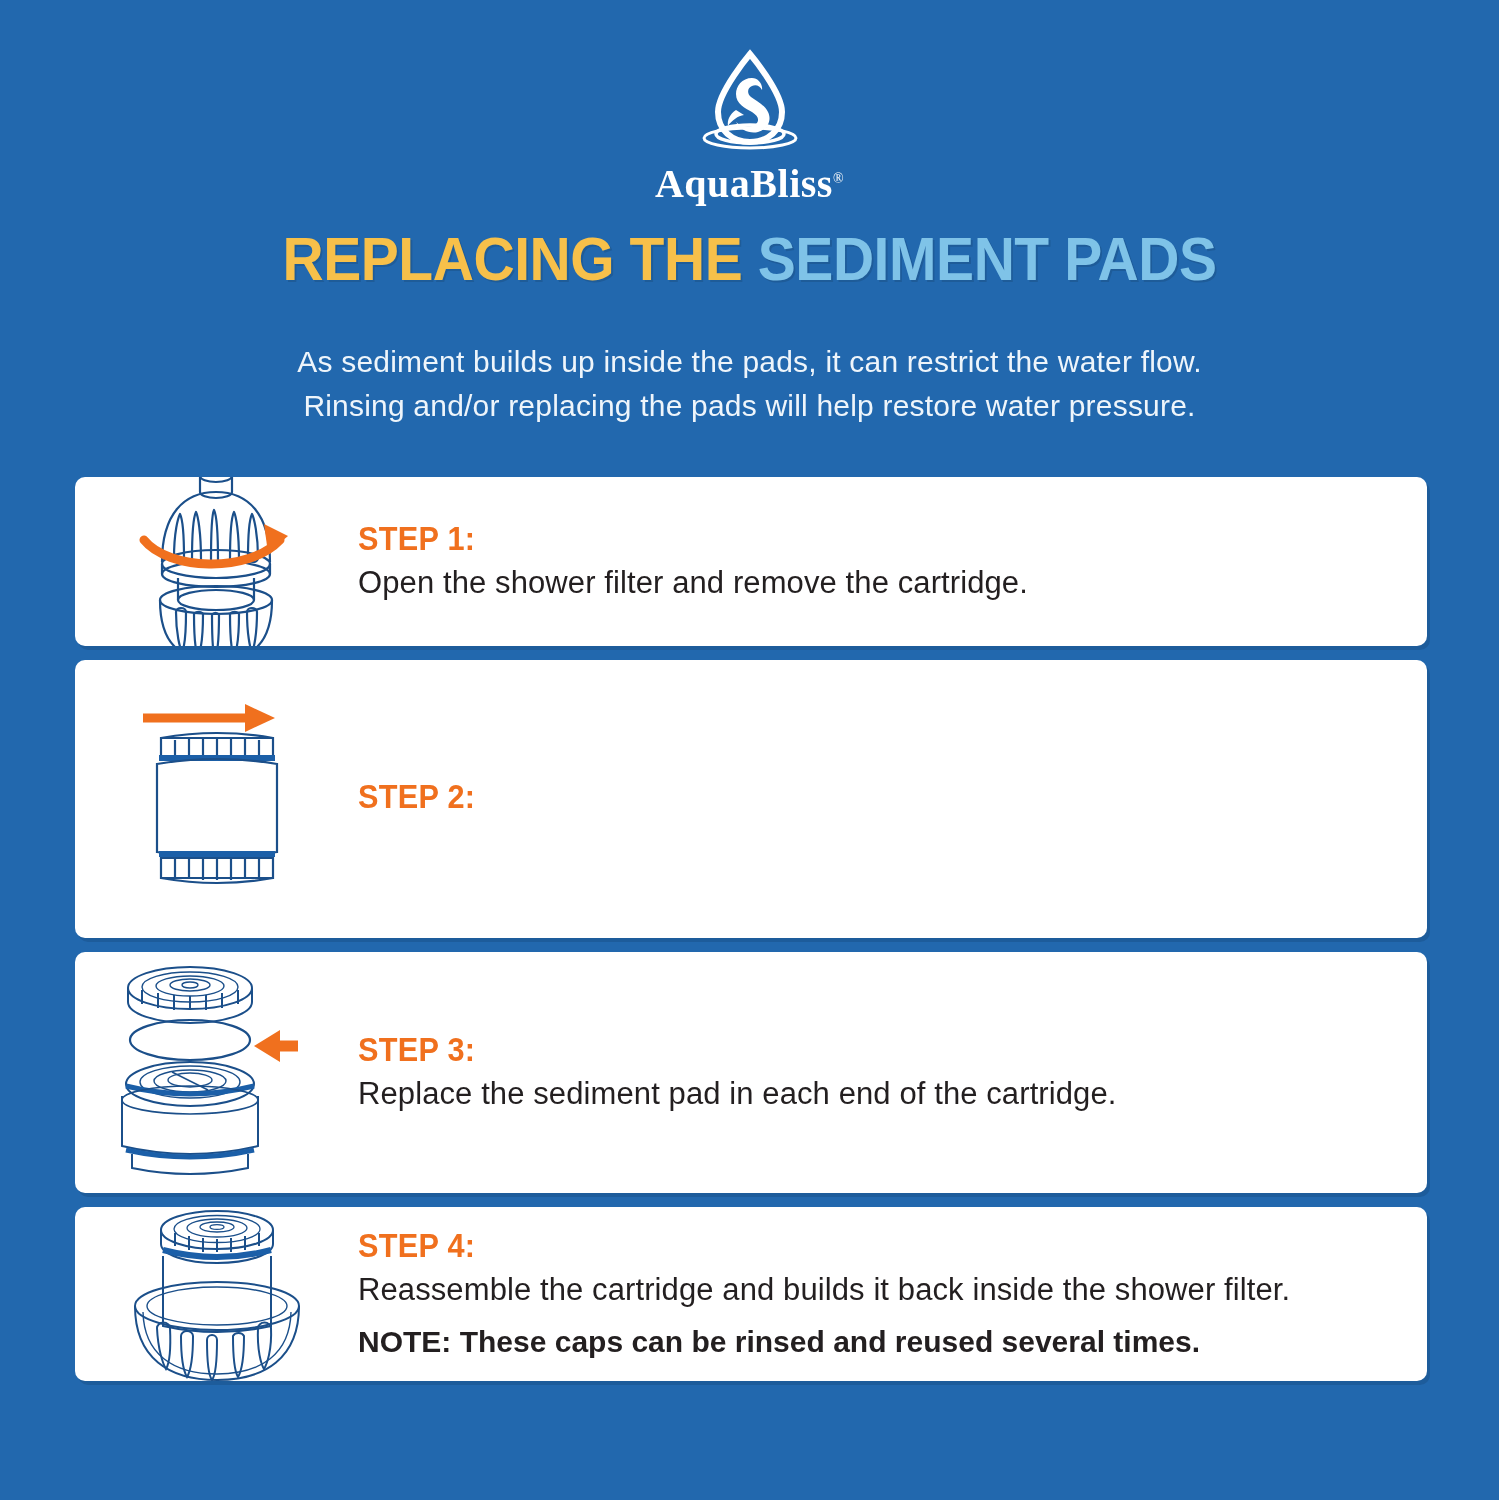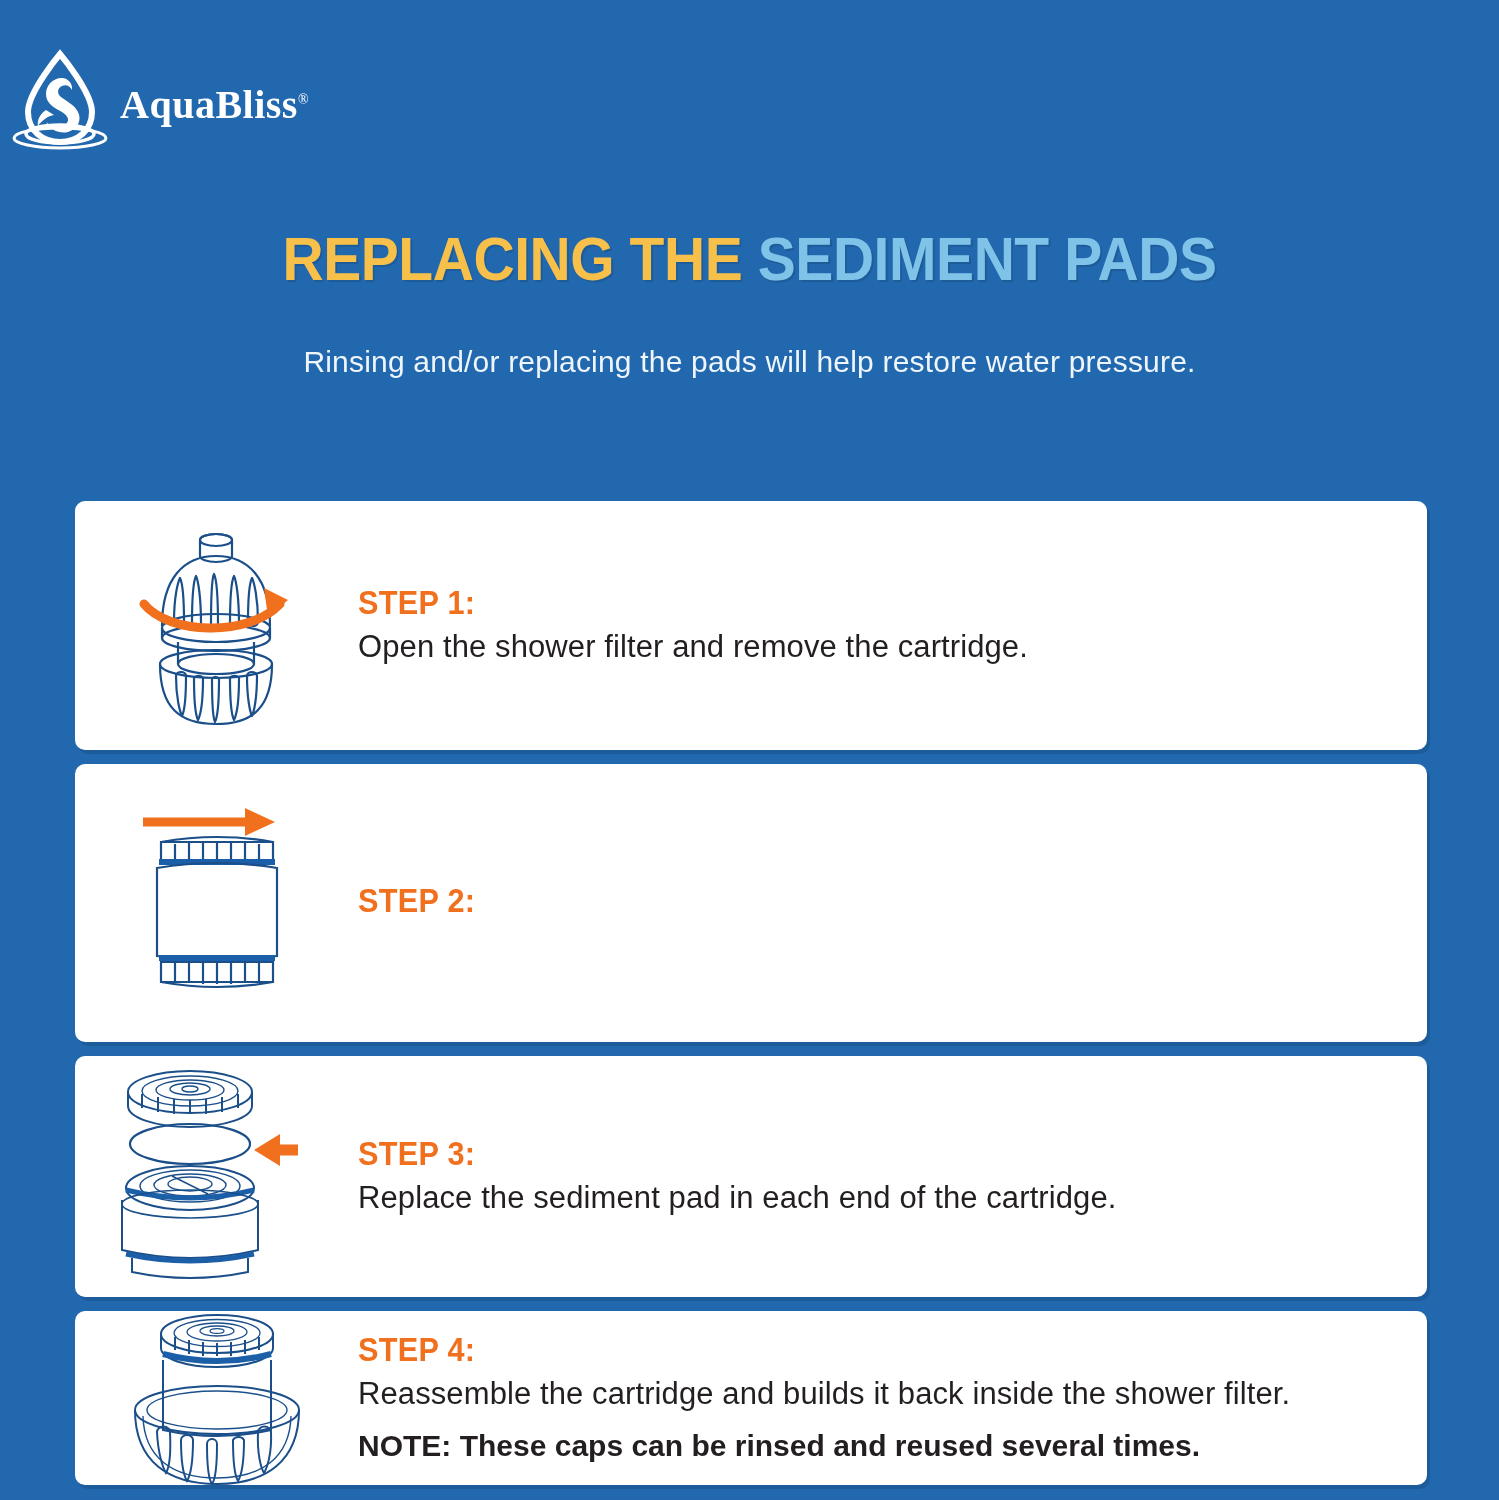--- a/index.html
+++ b/index.html
@@ -8,21 +8,21 @@
     background:#2268AE;
     font-family:"Liberation Sans", sans-serif;
     overflow:hidden;
     position:relative;
   }
   .page{position:absolute;inset:0;}
 
   
   .logo-wrap{
     position:absolute;left:0;right:0;top:48px;
-    display:flex;flex-direction:row;align-items:center;
+    display:flex;flex-direction:column;align-items:center;
   }
   .logo-mark{width:120px;height:108px;display:block;}
   .logo-word{
     font-family:"Liberation Serif", serif;
     font-weight:700;
     color:#ffffff;
     font-size:40px;
     letter-spacing:.5px;
     margin-top:4px;
     position:relative;
@@ -62,21 +62,21 @@
   }
   .card{
     background:#ffffff;
     border-radius:10px;
     box-shadow:3px 4px 0 rgba(12,50,92,.22);
     display:flex;align-items:center;
     margin-bottom:14px;
     box-sizing:border-box;
     overflow:hidden;
   }
-  .card.c1{height:249px;margin-top:24px;}
+  .card.c1{height:169px;}
   .card.c2{height:278px;}
   .card.c3{height:241px;justify-content:center;}
   .card.c4{height:174px;}
 
   .icon-cell{
     width:283px;min-width:283px;height:100%;
     display:flex;align-items:center;justify-content:center;
   }
   .icon-cell svg{display:block;}
 
@@ -126,20 +126,21 @@
     </svg>
     <div class="logo-word"><span>AquaBliss</span><span class="reg">®</span></div>
   </div>
 
   <div class="headline">
     <span class="hl-a">REPLACING THE</span>
     <span class="hl-b">SEDIMENT PADS</span>
   </div>
 
   <div class="subtitle">
+    <div>As sediment builds up inside the pads, it can restrict the water flow.</div>
     <div>Rinsing and/or replacing the pads will help restore water pressure.</div>
   </div>
 
   <div class="cards">
 
     <div class="card c1">
       <div class="icon-cell">
         <svg width="190" height="215" viewBox="0 0 190 215">
           <g fill="none" stroke="#1B4F8A" stroke-width="2.2" stroke-linejoin="round">
 

